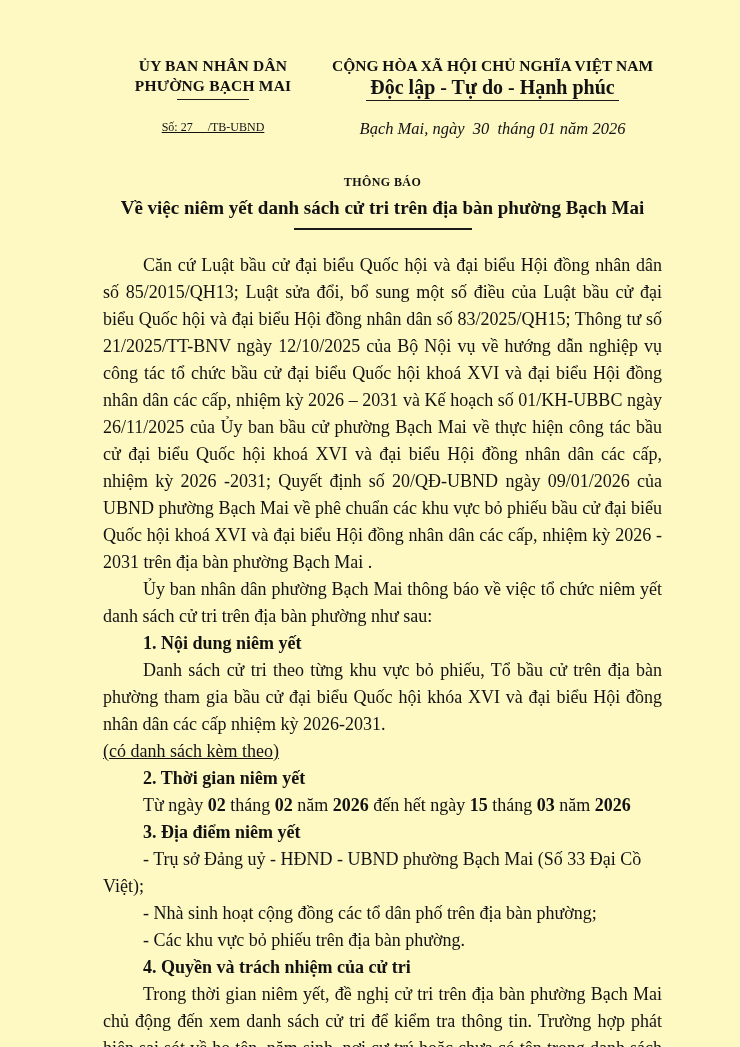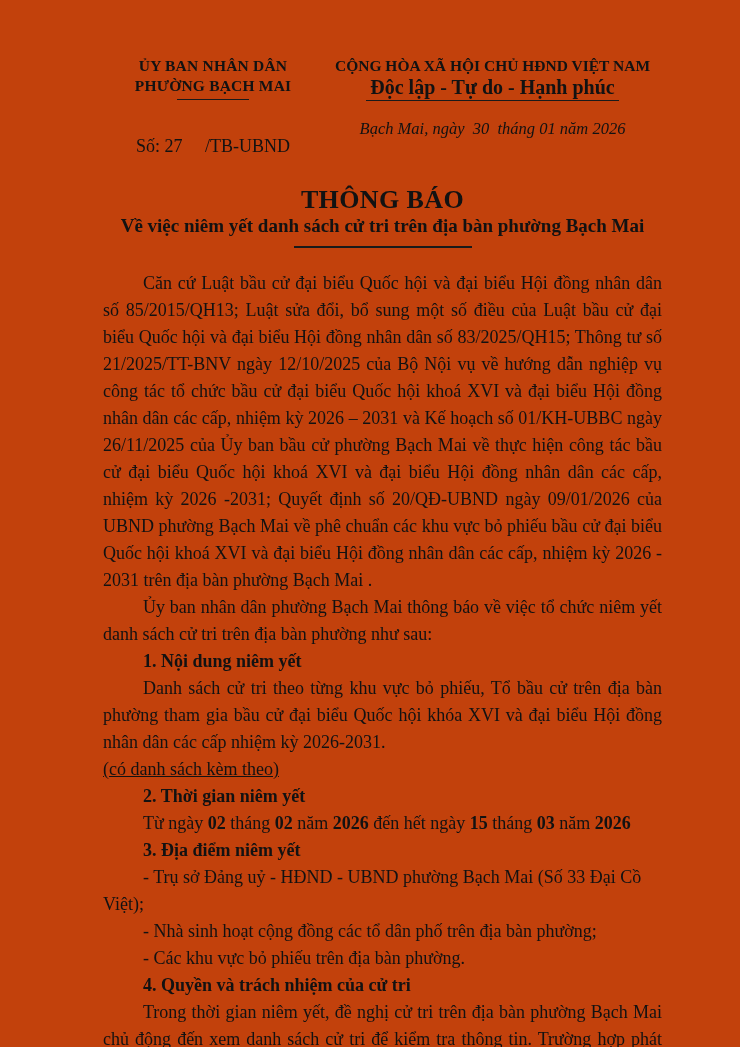--- a/index.html
+++ b/index.html
@@ -5,21 +5,21 @@
   html, body {
     margin: 0;
     padding: 0;
     background: #e9e9e9;
   }
   .page {
     position: relative;
     width: 740px;
     height: 1047px;
     margin: 0 auto;
-    background: #c2410c;
+    background: #fef9c3;
     color: #121212;
     font-family: "Liberation Serif", "DejaVu Serif", serif;
     box-sizing: border-box;
     padding: 56px 78px 0 103px;
     overflow: hidden;
   }
 
   
   .header-row {
     display: flex;
@@ -56,39 +56,40 @@
   .national-motto {
     display: inline-block;
     font-weight: bold;
     font-size: 20px;
     line-height: 22px;
     padding: 0 4px 2px 4px;
     border-bottom: 1.6px solid #1a1a1a;
     white-space: nowrap;
   }
   .doc-number {
-    margin-top: 36px;
-    font-size: 18px;
+    margin-top: 20px;
+    font-size: 12px;
     white-space: pre;
+    text-decoration: underline;
   }
   .place-date {
     margin-top: 18px;
     font-style: italic;
     font-size: 16.5px;
     white-space: pre;
   }
 
   
   .title-block {
     margin-top: 30px;
     text-align: center;
   }
   .title-main {
     font-weight: bold;
-    font-size: 26px;
+    font-size: 12px;
     line-height: 26px;
     letter-spacing: 0.4px;
   }
   .title-sub {
     font-weight: bold;
     font-size: 19px;
     line-height: 26px;
   }
   .title-rule {
     width: 178px;
@@ -131,21 +132,21 @@
 <div class="page">
 
   <div class="header-row">
     <div class="header-left">
       <div class="org-line">ỦY BAN NHÂN DÂN</div>
       <div class="org-line">PHƯỜNG BẠCH MAI</div>
       <div class="org-underline"></div>
       <div class="doc-number">Số: 27     /TB-UBND</div>
     </div>
     <div class="header-right">
-      <div class="national-line1">CỘNG HÒA XÃ HỘI CHỦ HĐND VIỆT NAM</div>
+      <div class="national-line1">CỘNG HÒA XÃ HỘI CHỦ NGHĨA VIỆT NAM</div>
       <div>
         <span class="national-motto">Độc lập - Tự do - Hạnh phúc</span>
       </div>
       <div class="place-date">Bạch Mai, ngày  30  tháng 01 năm 2026</div>
     </div>
   </div>
 
   <div class="title-block">
     <div class="title-main">THÔNG BÁO</div>
     <div class="title-sub">Về việc niêm yết danh sách cử tri trên địa bàn phường Bạch Mai</div>

